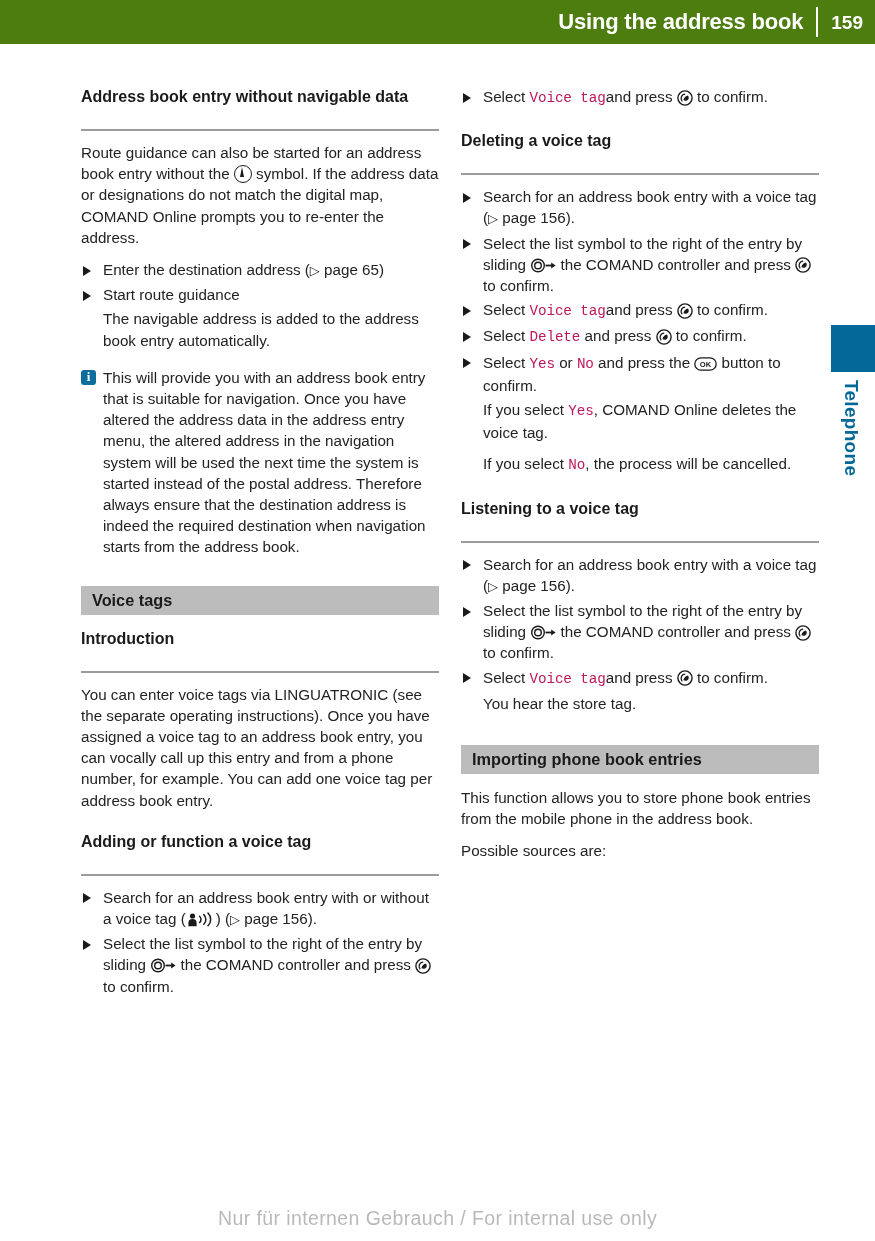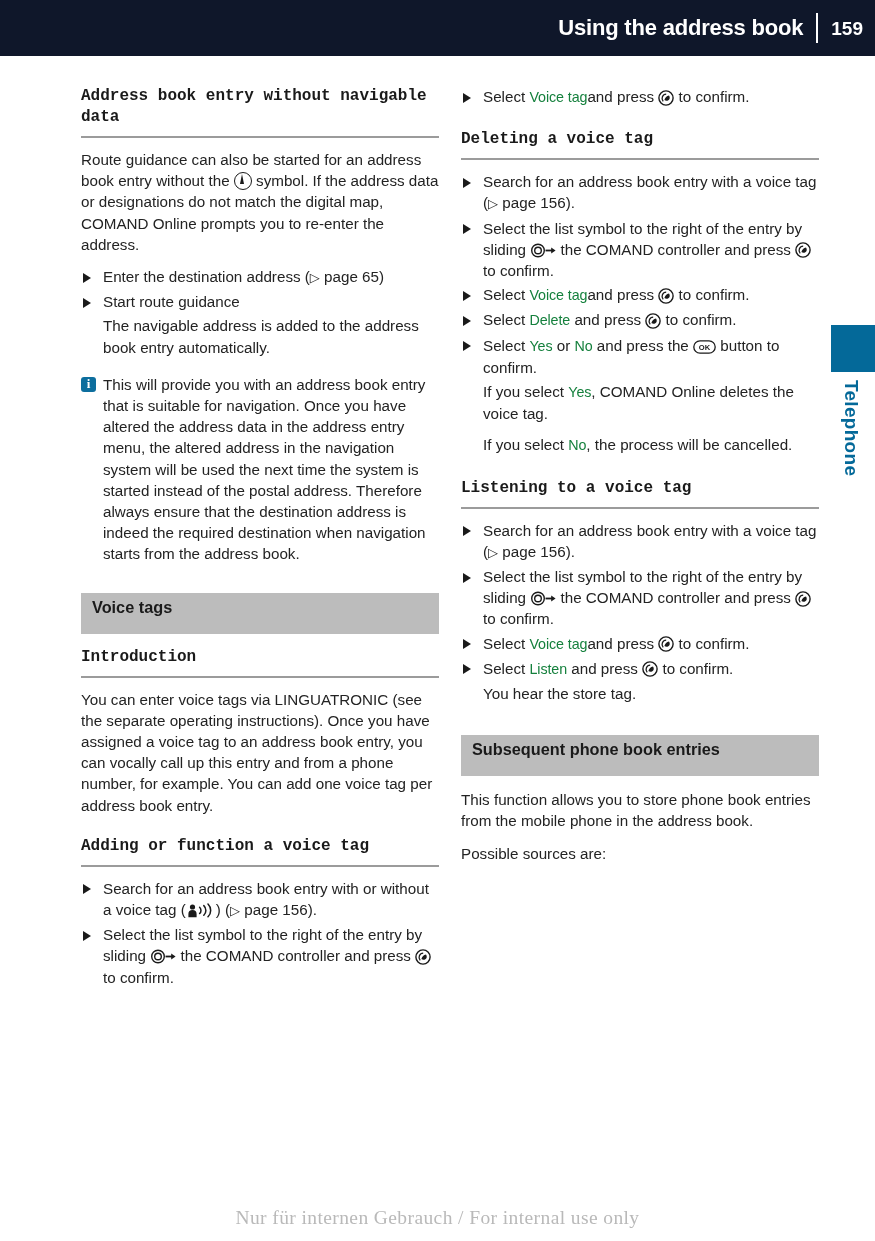--- a/index.html
+++ b/index.html
@@ -14,22 +14,22 @@
     font-family: "Liberation Sans", sans-serif;
     color: #1a1a1a;
     overflow: hidden;
   }
 
   
   .header-bar {
     position: absolute;
     top: 0; left: 0;
     width: 875px;
-    height: 56px;
-    background: #0f172a;
+    height: 44px;
+    background: #4d7c0f;
     display: flex;
     align-items: center;
     justify-content: flex-end;
     box-sizing: border-box;
   }
   .header-title {
     color: #ffffff;
     font-size: 22px;
     font-weight: bold;
     letter-spacing: -0.2px;
@@ -87,37 +87,36 @@
 
   
   .p {
     margin: 0 0 11px 0;
   }
 
   .h-section {
     background: #bcbcbc;
     font-weight: bold;
     font-size: 16.3px;
-    padding: 4px 0 17px 11px;
+    padding: 4px 0 5px 11px;
     margin: 0 0 13px 0;
     color: #1a1a1a;
     line-height: 20px;
   }
   .h-sub {
     font-weight: bold;
     font-size: 16px;
     line-height: 21px;
     margin: 0 0 0 0;
     color: #1a1a1a;
   }
   .h-sub-rule {
     border-bottom: 2.2px solid #9b9b9b;
-    padding-bottom: 8px;
+    padding-bottom: 22px;
     margin-bottom: 11px;
-    font-family: Liberation Mono, monospace;
   }
 
   .spacer-sm { height: 9px; }
   .spacer-md { height: 18px; }
   .spacer-lg { height: 28px; }
 
   
   .step {
     position: relative;
     padding-left: 22px;
@@ -172,22 +171,22 @@
   .bullet::before {
     content: "\2022";
     position: absolute;
     left: 2px;
     top: -1px;
     font-size: 15px;
   }
 
   
   .cmd {
-    font-family: Liberation Sans, sans-serif;
-    color: #15803d;
+    font-family: Liberation Mono, monospace;
+    color: #be185d;
     font-size: 14.3px;
     letter-spacing: -0.1px;
   }
 
   
   .ico {
     display: inline-block;
     vertical-align: -3px;
     position: relative;
   }
@@ -242,21 +241,21 @@
   
   .footer-watermark {
     position: absolute;
     left: 0;
     top: 1207px;
     width: 875px;
     text-align: center;
     color: #b9b9b9;
     font-size: 19.5px;
     letter-spacing: 0.4px;
-    font-family: Liberation Serif, serif;
+    font-family: Liberation Sans, sans-serif;
   }
 </style>
 </head>
 <body>
 
 <div class="header-bar">
   <span class="header-title">Using the address book</span>
   <span class="header-divider"></span>
   <span class="header-page">159</span>
 </div>
@@ -445,36 +444,25 @@
     <span>Select</span>
     <span class="cmd">Voice tag</span><span>and press</span>
     <svg class="ico ico-press" viewBox="0 0 16 16">
       <circle cx="8" cy="8" r="7.1" stroke="#1a1a1a" stroke-width="1.4" fill="none"></circle>
       <path d="M5.2 11.4 a4.3 4.3 0 0 1 3.0 -7.2" stroke="#1a1a1a" stroke-width="1.3" fill="none"></path>
       <path d="M6.4 10.0 c0.5 -2.4 2.3 -4.1 4.6 -4.6 c0.9 1.0 1.0 3.0 0.2 4.1 c-1.2 1.6 -3.4 1.7 -4.8 0.5 z" fill="#1a1a1a"></path>
     </svg>
     <span>to confirm.</span>
   </div>
 
-  <div class="step">
-    <span>Select</span>
-    <span class="cmd">Listen</span>
-    <span>and press</span>
-    <svg class="ico ico-press" viewBox="0 0 16 16">
-      <circle cx="8" cy="8" r="7.1" stroke="#1a1a1a" stroke-width="1.4" fill="none"></circle>
-      <path d="M5.2 11.4 a4.3 4.3 0 0 1 3.0 -7.2" stroke="#1a1a1a" stroke-width="1.3" fill="none"></path>
-      <path d="M6.4 10.0 c0.5 -2.4 2.3 -4.1 4.6 -4.6 c0.9 1.0 1.0 3.0 0.2 4.1 c-1.2 1.6 -3.4 1.7 -4.8 0.5 z" fill="#1a1a1a"></path>
-    </svg>
-    <span>to confirm.</span>
-  </div>
   <div class="step-cont">You hear the store tag.</div>
 
   <div class="spacer-lg"></div>
 
-  <div class="h-section">Subsequent phone book entries</div>
+  <div class="h-section">Importing phone book entries</div>
 
   <p class="p">This function allows you to store phone book entries from the mobile phone in the address book.</p>
 
   <p class="p">Possible sources are:</p>
 
 
 </div>
 
 <div class="footer-watermark">Nur für internen Gebrauch / For internal use only</div>
 

